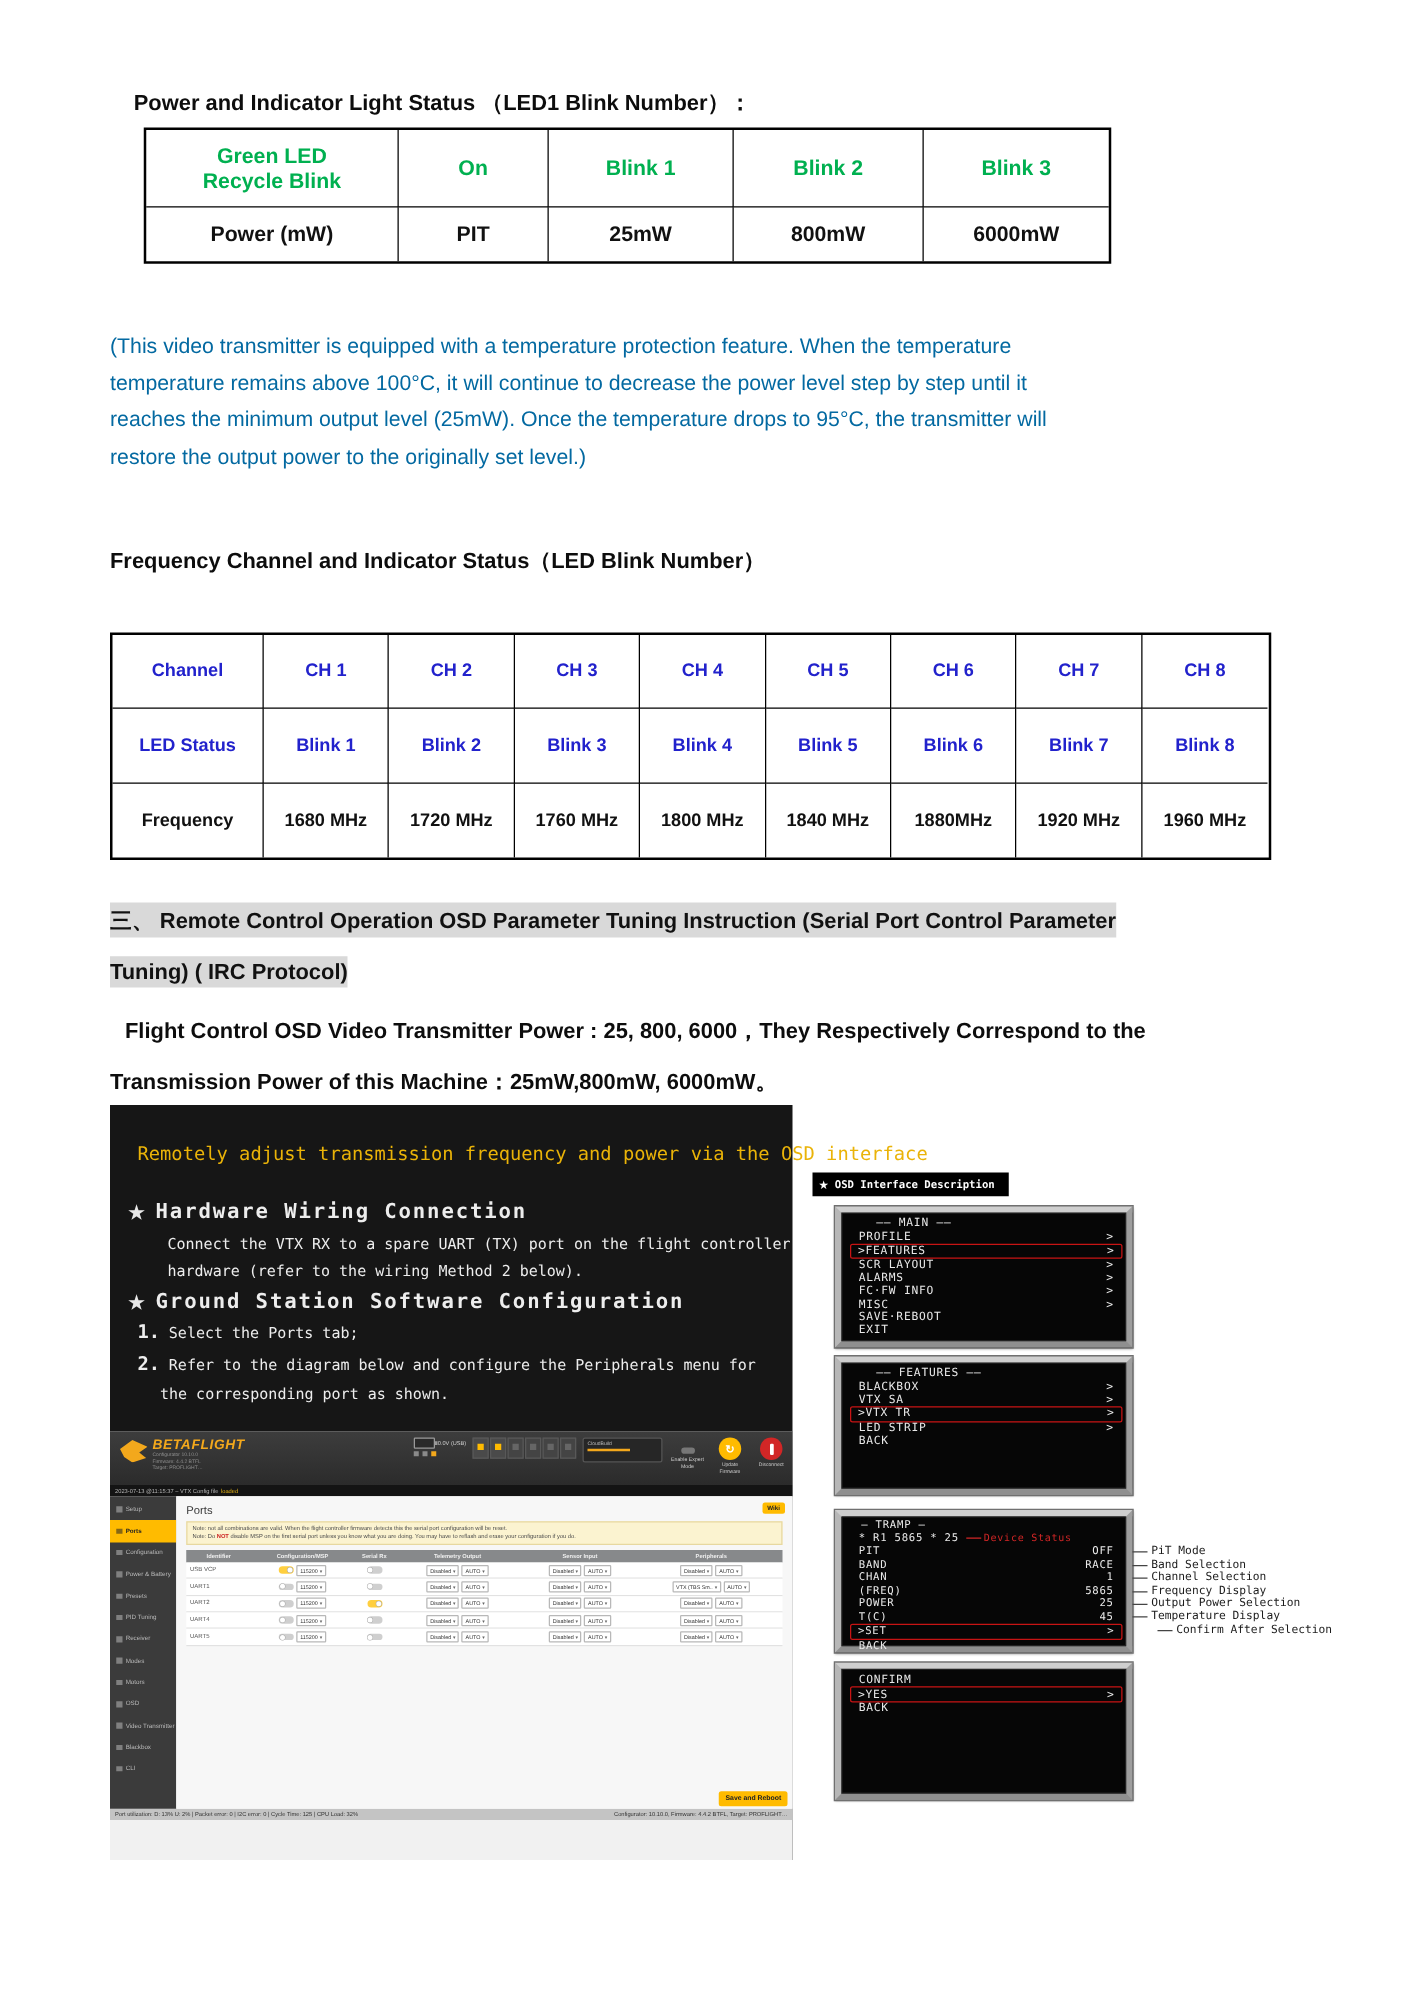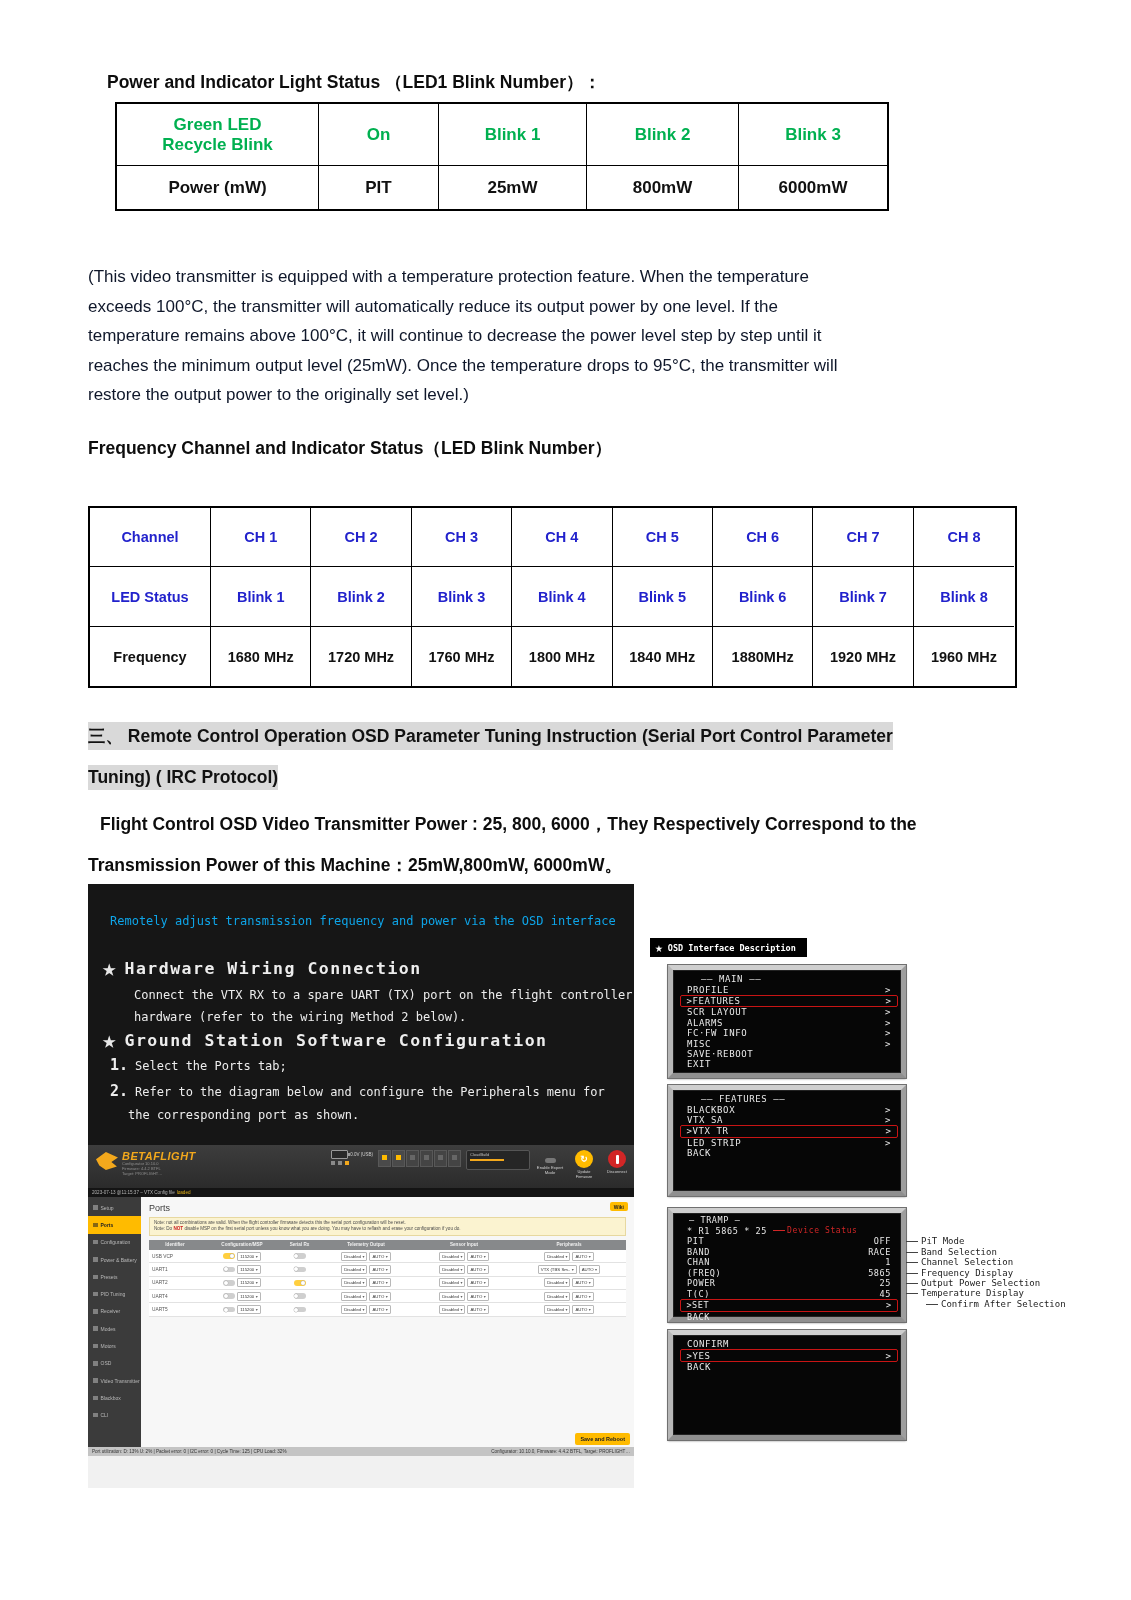--- a/index.html
+++ b/index.html
@@ -2,21 +2,21 @@
 <html><head>
 <meta charset="utf-8">
 <style>
   html,body{margin:0;padding:0;}
   body{width:1131px;height:1600px;position:relative;background:#fff;color:#111;
        font-family:"Liberation Sans",sans-serif;overflow:hidden;}
   .abs{position:absolute;}
 
   
   .h1{font-size:17.5px;font-weight:bold;color:#0d0d0d;}
-  .para-line{font-size:17px;line-height:29.5px;color:#0f172a;}
+  .para-line{font-size:17px;line-height:29.5px;color:#0369a1;}
   .hl{display:inline-block;background:#d9d9d9;font-size:17.5px;font-weight:bold;padding:2px 0;}
 
   
   .ptable{left:115px;top:102px;width:770px;display:grid;
           grid-template-columns:202px 120px 148px 152px 148px;grid-template-rows:62px 43px;
           border:2px solid #000;}
   .ptable .cell{border-right:1.5px solid #000;border-bottom:1.5px solid #000;
           display:flex;align-items:center;justify-content:center;text-align:center;
           font-weight:bold;font-size:17px;}
   .ptable .lastcol{border-right:none;}
@@ -31,21 +31,21 @@
   .ftable .cell{border-right:1.5px solid #000;border-bottom:1.5px solid #000;
           display:flex;align-items:center;justify-content:center;text-align:right;
           font-weight:bold;font-size:14.5px;}
   .ftable .lastcol{border-right:none;}
   .ftable .lastrow{border-bottom:none;}
   .blue{color:#2222cc;}
 
   
   .panel{left:88px;top:884px;width:546px;height:604px;background:#161616;position:absolute;}
   .mono{font-family:"DejaVu Sans Mono",monospace;}
-  .p-intro{position:absolute;left:22px;top:30px;font-size:12px;color:#0ea5e9;white-space:nowrap;}
+  .p-intro{position:absolute;left:22px;top:30px;font-size:15px;color:#eab308;white-space:nowrap;}
   .p-starrow{position:absolute;left:14px;display:flex;align-items:center;gap:8px;color:#ededed;}
   .p-starrow .star{font-size:24px;line-height:24px;color:#e8e8e8;}
   .p-starrow .p-title{font-size:16.5px;font-weight:bold;letter-spacing:1.5px;white-space:nowrap;}
   .p-line{position:absolute;left:46px;font-size:12px;color:#ededed;white-space:nowrap;}
   .p-step{position:absolute;left:22px;display:flex;align-items:baseline;gap:7px;color:#ededed;}
   .p-step .p-num{font-size:15px;font-weight:bold;}
   .p-step .p-steptxt{font-size:12px;white-space:nowrap;}
 
   
   .bf{position:absolute;left:0;top:261px;width:546px;height:343px;background:#f1f1f1;font-family:"Liberation Sans",sans-serif;}
@@ -152,21 +152,20 @@
   <div class="cell green lastcol">Blink 3</div>
   <div class="cell lastrow">Power (mW)</div>
   <div class="cell lastrow">PIT</div>
   <div class="cell lastrow">25mW</div>
   <div class="cell lastrow">800mW</div>
   <div class="cell lastrow lastcol">6000mW</div>
 </div>
 
 <div class="abs" style="left:88px;top:262px;">
   <div class="para-line">(This video transmitter is equipped with a temperature protection feature. When the temperature</div>
-  <div class="para-line">exceeds 100°C, the transmitter will automatically reduce its output power by one level. If the</div>
   <div class="para-line">temperature remains above 100°C, it will continue to decrease the power level step by step until it</div>
   <div class="para-line">reaches the minimum output level (25mW). Once the temperature drops to 95°C, the transmitter will</div>
   <div class="para-line">restore the output power to the originally set level.)</div>
 </div>
 
 <div class="abs h1" style="left:88px;top:436px;">Frequency Channel and Indicator Status（LED Blink Number）</div>
 
 <div class="abs ftable">
   <div class="cell blue">Channel</div>
   <div class="cell blue">CH 1</div>

